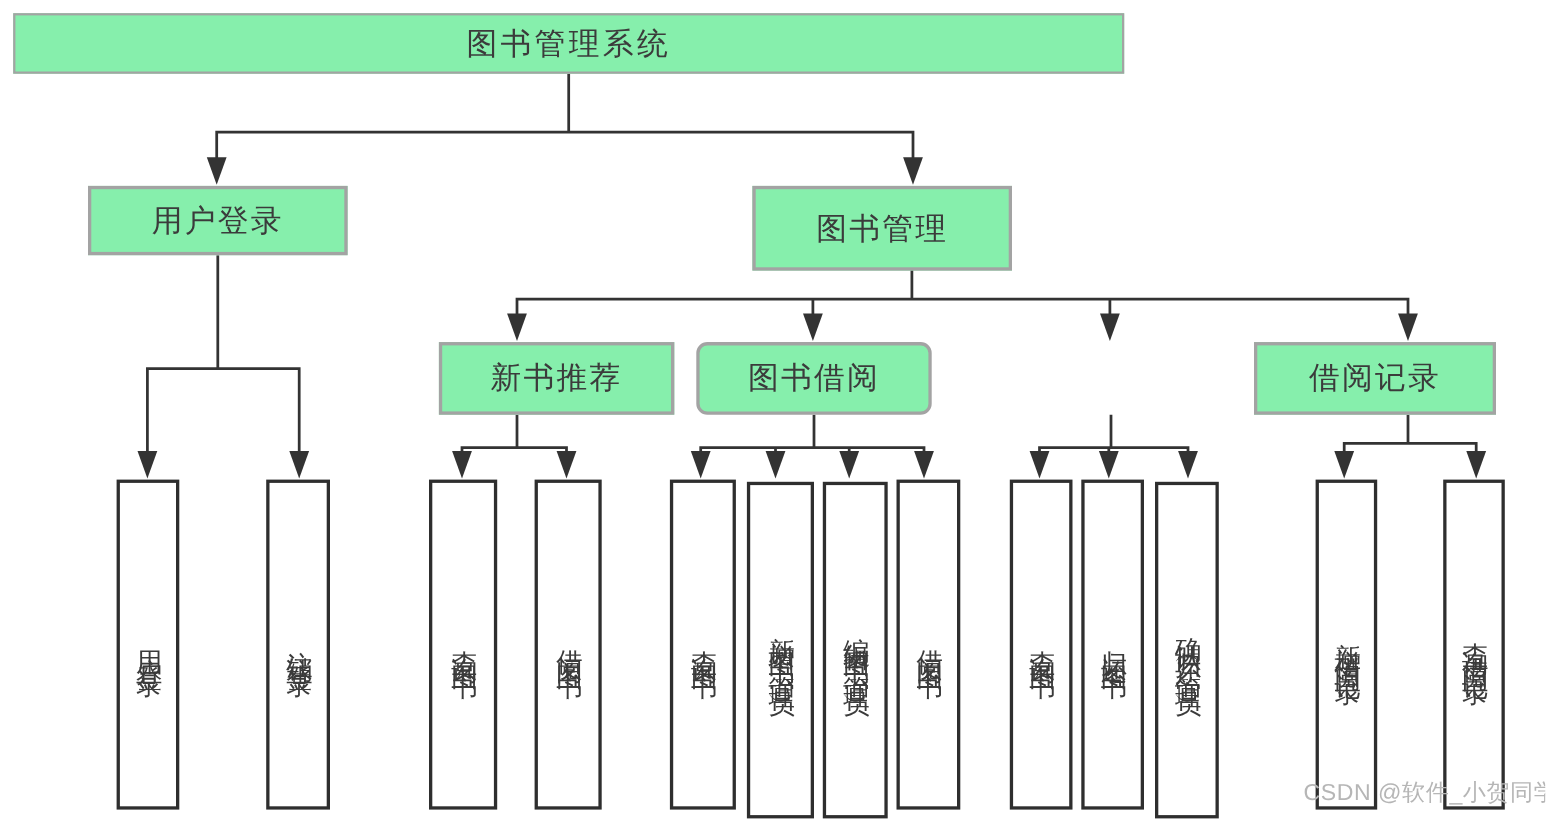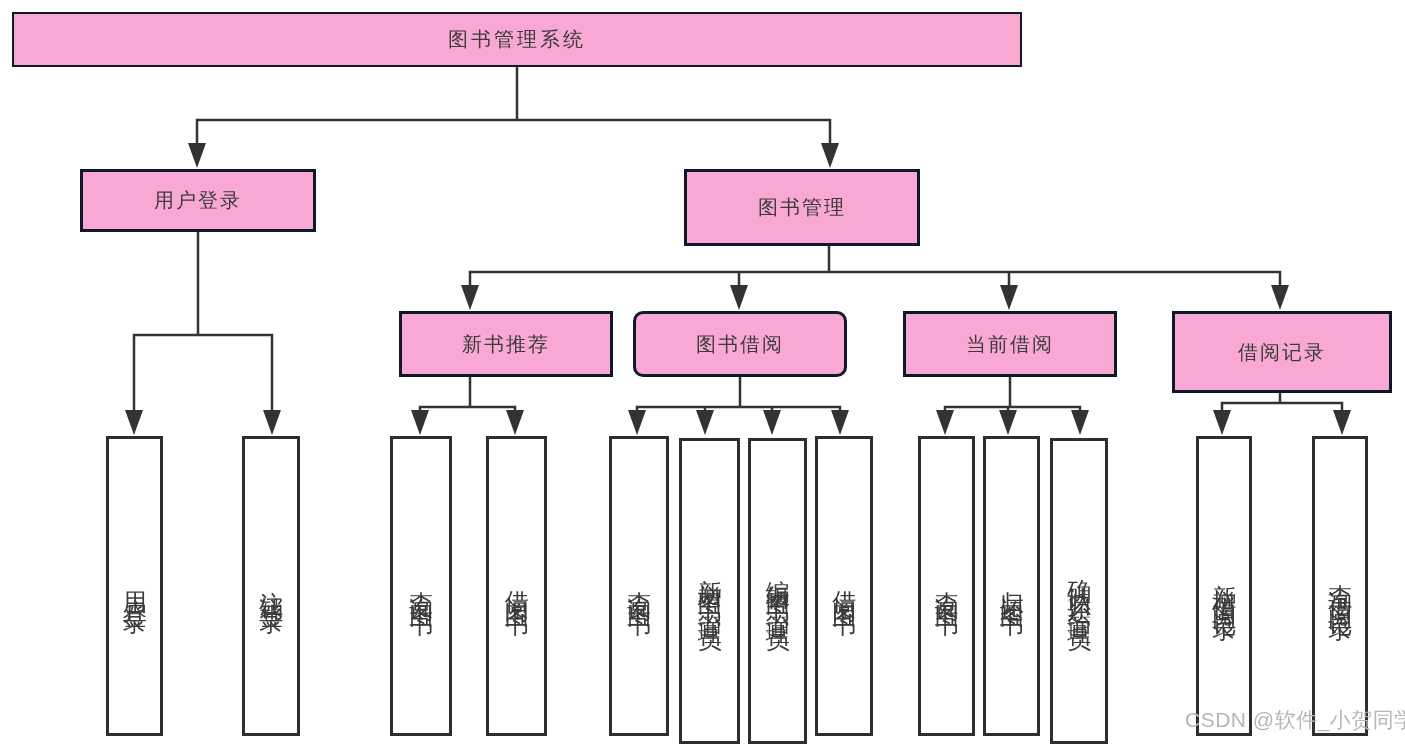--- a/index.html
+++ b/index.html
@@ -19,26 +19,26 @@
     position: absolute;
     left: 0;
     top: 0;
     z-index: 1;
   }
   
   .hnode {
     position: absolute;
     z-index: 2;
     box-sizing: border-box;
-    background: #f9a8d4;
-    border: 3px solid #0f172a;
+    background: #86efac;
+    border: 3px solid #a3a3a3;
     display: flex;
     align-items: center;
     justify-content: center;
-    font-size: 20px;
+    font-size: 28px;
     letter-spacing: 2px;
     color: #3b3b3b;
     white-space: nowrap;
   }
   .hnode.root {
     border-width: 2px;
     letter-spacing: 3px;
   }
   
   .vnode {
@@ -115,22 +115,21 @@
     </g>
   </svg>
 
   <div class="hnode root" style="left:12px; top:12px; width:1010px; height:55px;">图书管理系统</div>
 
   <div class="hnode" style="left:80px; top:169px; width:236px; height:63px;">用户登录</div>
   <div class="hnode" style="left:684px; top:169px; width:236px; height:77px;">图书管理</div>
 
   <div class="hnode" style="left:363px; top:311px; width:214px; height:66px;margin-left:36px;">新书推荐</div>
   <div class="hnode" style="left:633px; top:311px; width:214px; height:66px;border-radius:10px;">图书借阅</div>
-  <div class="hnode" style="left:903px; top:311px; width:214px; height:66px;">当前借阅</div>
-  <div class="hnode" style="left:1172px; top:311px; width:220px; height:82px;">借阅记录</div>
+  <div class="hnode" style="left:1140px; top:311px; width:220px; height:66px;">借阅记录</div>
 
   <div class="vnode" style="left:106px; width:57px;">
     <span class="vtext">用户登录</span>
   </div>
   <div class="vnode" style="left:242px; width:58px;">
     <span class="vtext">注销登录</span>
   </div>
 
   <div class="vnode" style="left:390px; width:62px;">
     <span class="vtext">查询图书</span>

